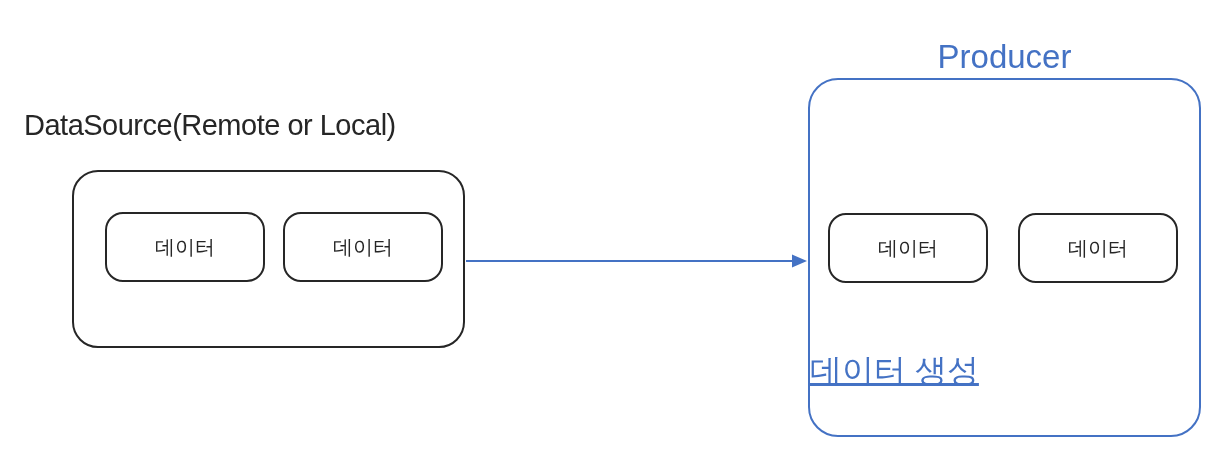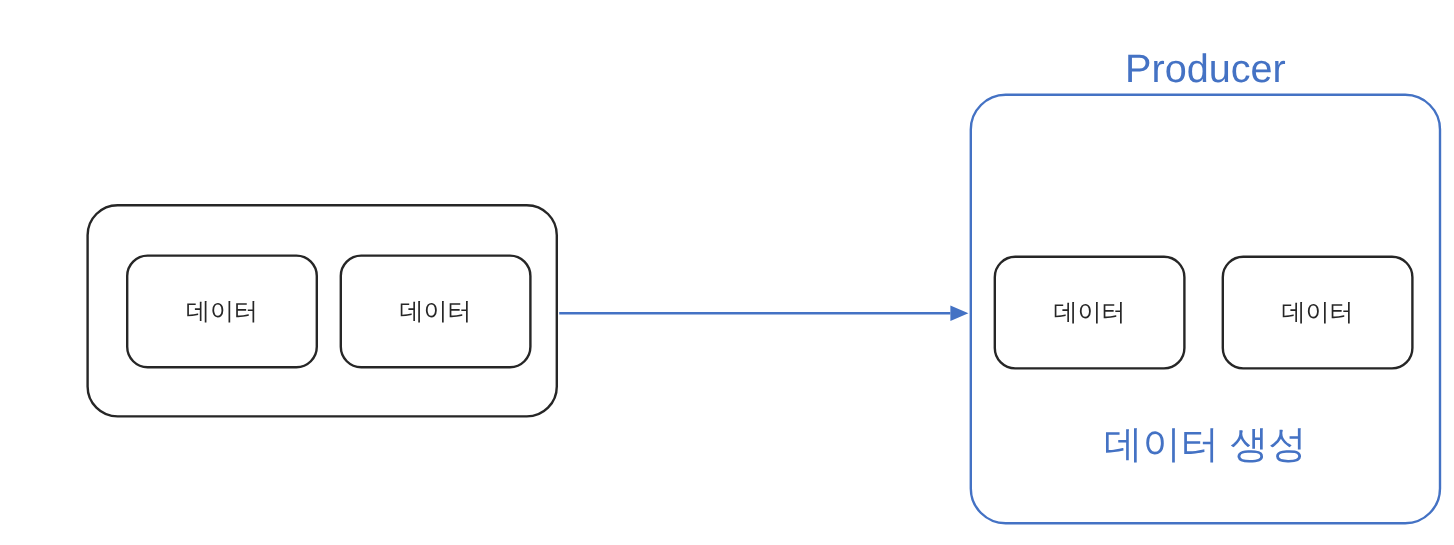--- a/index.html
+++ b/index.html
@@ -55,59 +55,61 @@
     width: 393px;
     height: 359px;
     border: 2.5px solid var(--accent-blue, #4472C4);
     border-radius: 30px;
     box-sizing: border-box;
     background: #ffffff;
   }
   .data-item {
     position: absolute;
     width: 160px;
-    height: 95px;
+    height: 70px;
     border: 2px solid var(--ink-black, #262626);
     border-radius: 18px;
     box-sizing: border-box;
     background: #ffffff;
     display: flex;
     align-items: center;
     justify-content: center;
     font-size: 20px;
     color: var(--ink-black, #262626);
   }
   .box-datasource .data-item-1 { left: 31px;  top: 40px; }
   .box-datasource .data-item-2 { left: 209px; top: 40px; }
   .box-producer  .data-item-1 { left: 18px;  top: 133px; }
   .box-producer  .data-item-2 { left: 208px; top: 133px; }
   .caption-producer {
     position: absolute;
     left: 0;
     top: 268px;
     width: 100%;
-    text-align: center;
+    text-align: left;
     font-size: 32px;
     line-height: 44px;
     color: var(--accent-blue, #4472C4);
     white-space: nowrap;
+    text-decoration: underline;
   }
   .flow-arrow {
     position: absolute;
     left: 464px;
     top: 250px;
     width: 344px;
     height: 22px;
   }
 </style>
 </head>
 <body>
 
 <div class="canvas">
 
+  <div class="label-datasource">DataSource(Remote or Local)</div>
 
   <div class="title-producer">Producer</div>
 
   <div class="box-datasource">
     <div class="data-item data-item-1">데이터</div>
     <div class="data-item data-item-2">데이터</div>
   </div>
 
   <svg class="flow-arrow" viewBox="0 0 344 22" xmlns="http://www.w3.org/2000/svg" aria-hidden="true">
     <line x1="2" y1="11" x2="328" y2="11" stroke="#4472C4" stroke-width="2"></line>

